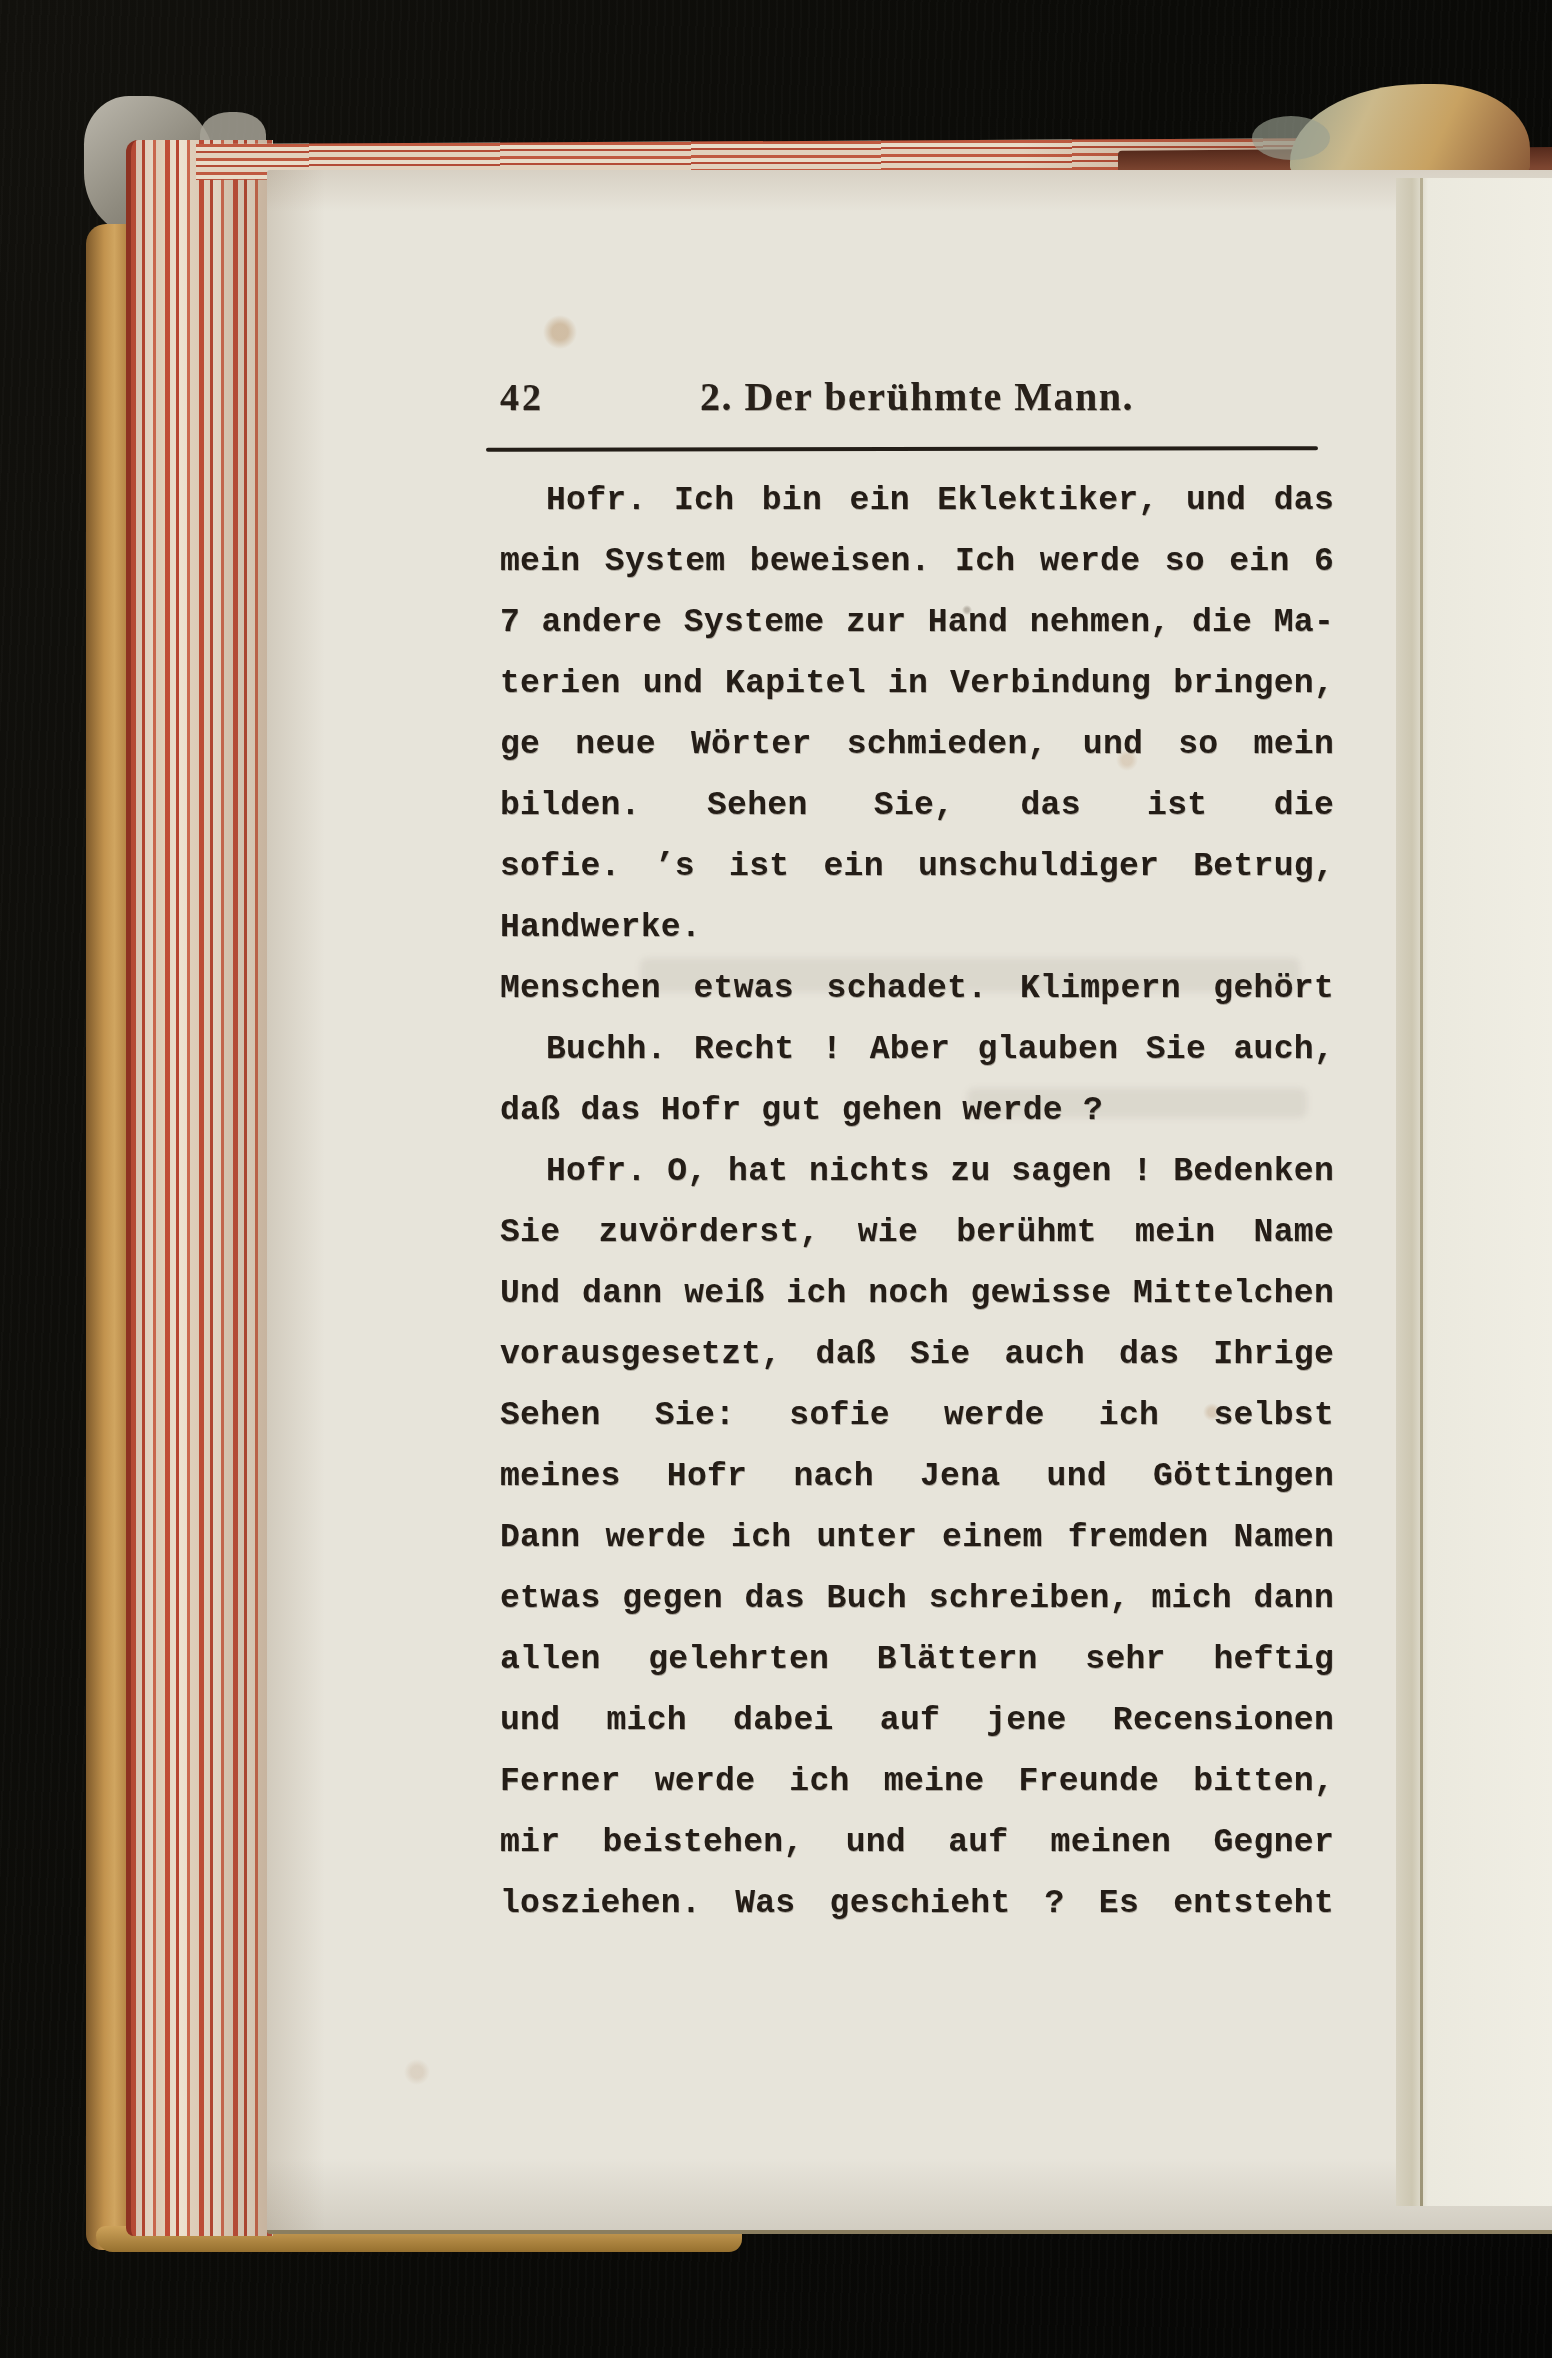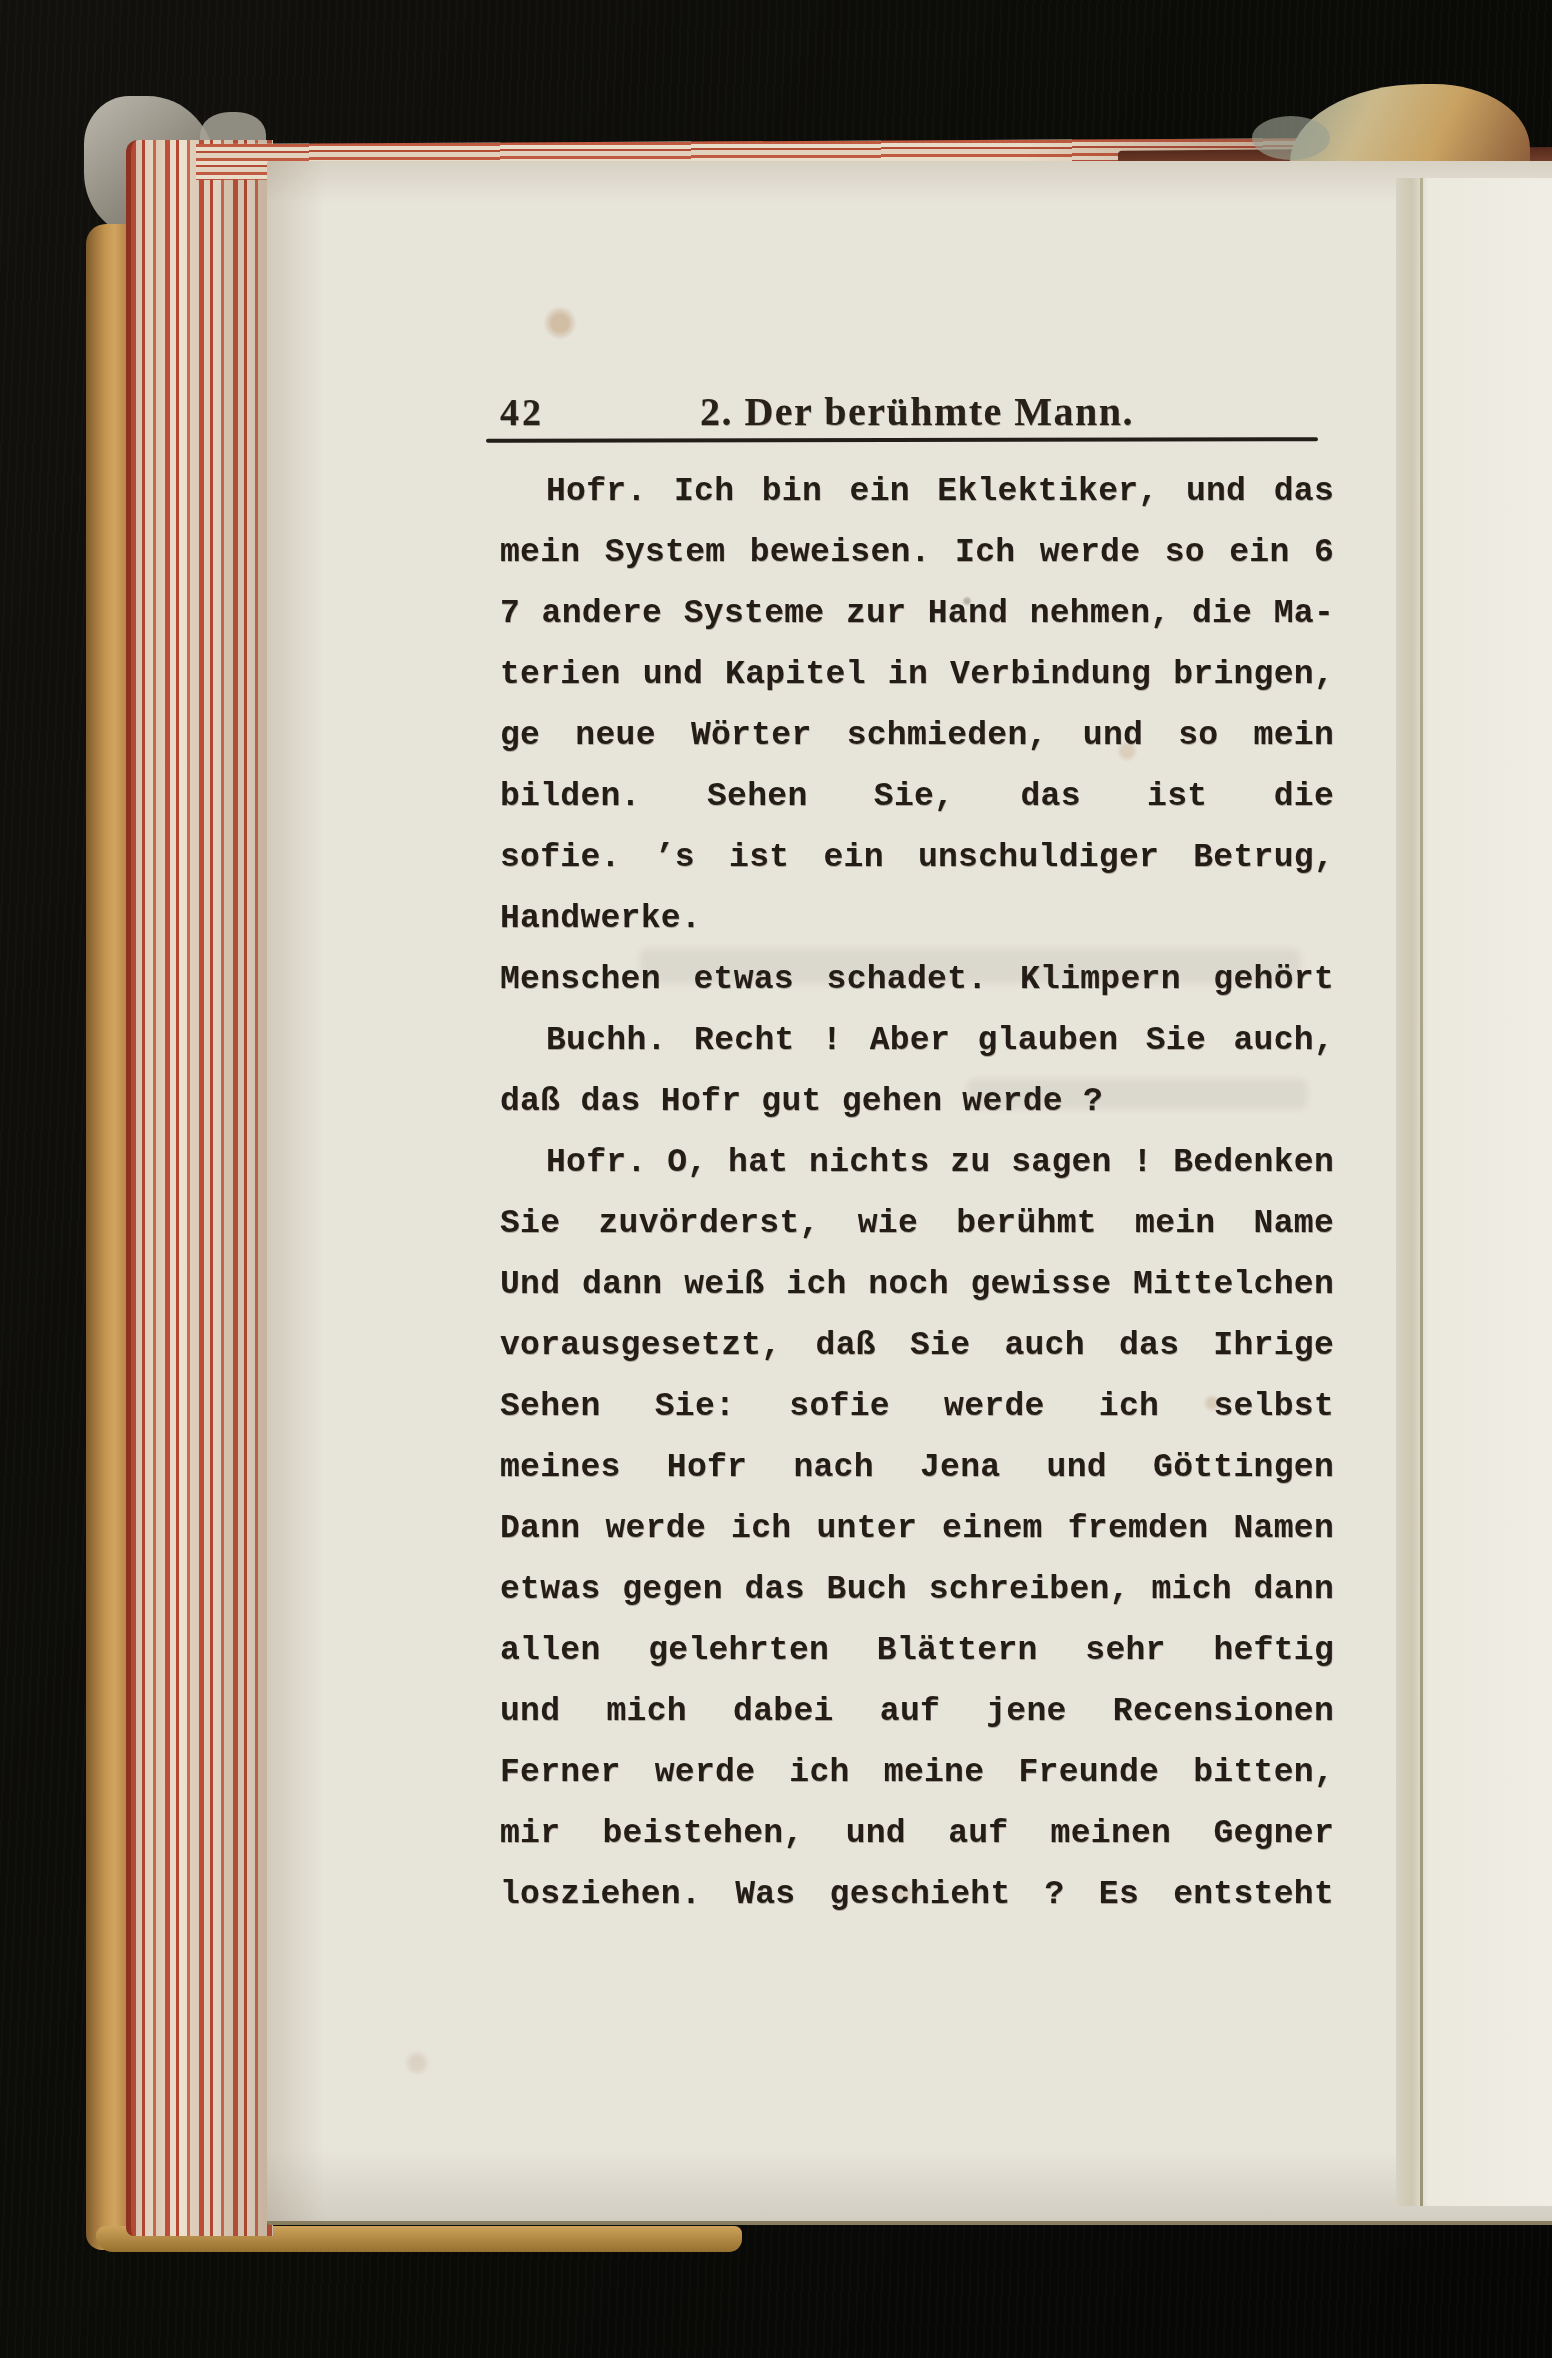--- a/index.html
+++ b/index.html
@@ -66,21 +66,21 @@
     border-radius:4px 0 0 4px;transform:skewY(-0.5deg);
   }
   .corner-bump{
     position:absolute;left:1290px;top:84px;width:240px;height:92px;
     background:linear-gradient(115deg,#98a08e 0%,#ccbа8c 25%,#cbb98b 35%,#c8a262 62%,#8a5a38 100%);
     background:linear-gradient(115deg,#98a08e 0%,#cbb98b 32%,#c8a262 62%,#8a5a38 100%);
     border-radius:55% 40% 8% 8% / 85% 70% 10% 10%;
   }
   
   .main-page{
-    position:absolute;left:267px;top:161px;width:1285px;height:2060px;
+    position:absolute;left:267px;top:170px;width:1285px;height:2060px;
     background-color:#e7e4da;
     background-image:
       radial-gradient(circle at 293px 162px, rgba(165,115,60,.34) 0 8px, rgba(165,115,60,0) 17px),
       radial-gradient(circle at 860px 590px, rgba(170,120,70,.20) 0 5px, rgba(170,120,70,0) 11px),
       radial-gradient(circle at 700px 440px, rgba(60,45,30,.28) 0 2px, rgba(60,45,30,0) 5px),
       radial-gradient(circle at 945px 1242px, rgba(160,110,60,.22) 0 4px, rgba(160,110,60,0) 9px),
       radial-gradient(circle at 637px 1732px, rgba(150,100,55,.16) 0 5px, rgba(150,100,55,0) 11px),
       radial-gradient(circle at 150px 1902px, rgba(150,100,55,.14) 0 6px, rgba(150,100,55,0) 13px),
       linear-gradient(to right, rgba(110,85,55,.18) 0, rgba(110,85,55,0) 58px),
       linear-gradient(to bottom, rgba(120,90,60,.14) 0, rgba(120,90,60,0) 42px),
@@ -102,21 +102,21 @@
   .ghost.g1{left:373px;top:788px;width:660px;height:34px;}
   .ghost.g2{left:700px;top:918px;width:340px;height:30px;}
   
   .running-head{
     position:absolute;left:233px;top:203px;width:834px;
     display:flex;align-items:baseline;
     color:#28211a;font-weight:700;
     text-shadow:.5px .5px 0 rgba(40,30,20,.35);
   }
   .pageno{width:120px;font-size:38px;letter-spacing:3px;}
-  .rh-title{flex:1;text-align:center;font-size:40px;letter-spacing:1.5px;margin-top:24px;}
+  .rh-title{flex:1;text-align:center;font-size:40px;letter-spacing:1.5px;}
   .rh-spacer{width:120px;}
   .head-rule{
     position:absolute;left:219px;top:277px;width:832px;height:4px;
     background:#241e18;border-radius:2px;transform:rotate(-0.12deg);
   }
   
   .text-block{
     position:absolute;left:233px;top:300px;width:834px;
     color:#241d17;font-size:33px;font-weight:700;letter-spacing:.3px;
     text-shadow:.5px .5px 0 rgba(40,30,20,.32);

